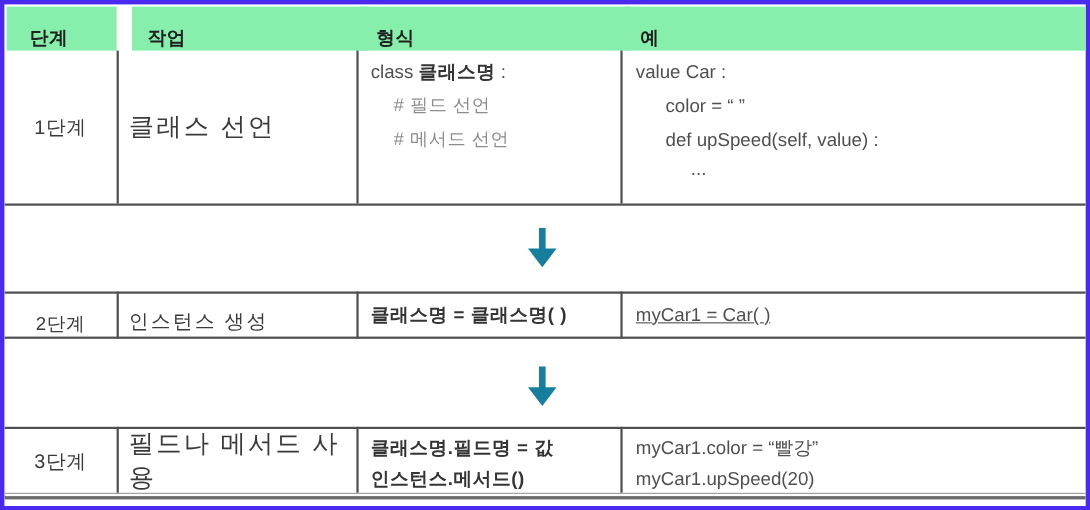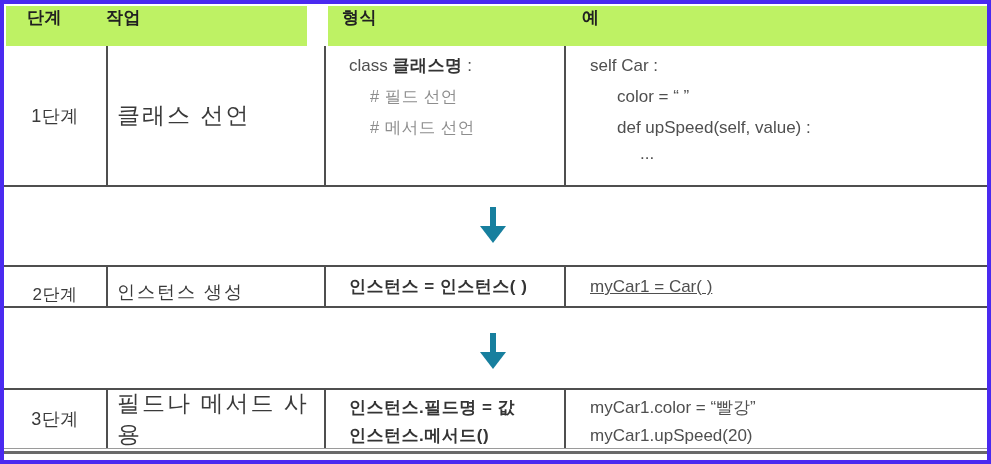--- a/index.html
+++ b/index.html
@@ -10,28 +10,28 @@
     position:relative;
     width:991px; height:464px;
     border:4px solid #4a2af0;
     background:#fff;
     overflow:hidden;
   }
   
 
   .hdr-cell {
     position:absolute; top:2px; height:40px;
-    background:#bef264;
-    display:flex; align-items:flex-start;
+    background:#86efac;
+    display:flex; align-items:flex-end;
     font-size:17px; font-weight:bold; color:#212121;
     padding-left:14px;
     letter-spacing:0.5px;
   }
   .hdr-c1 { left:2px;   width:100px; padding-left:21px; }
-  .hdr-c2 { left:88px; width:215px; }
+  .hdr-c2 { left:116px; width:215px; }
   .hdr-c3 { left:324px; width:244px; }
   .hdr-c4 { left:564px; width:419px; }
 
   .hline { position:absolute; left:0; width:983px; height:2px; background:#4f4f4f; }
   .vline { position:absolute; width:2px; background:#4f4f4f; }
 
   .v-r1 { top:42px;  height:139px; }
   .v-r2 { top:261px; height:43px;  }
   .v-r3 { top:384px; height:60px;  }
   .vx1 { left:102px; }
@@ -42,21 +42,21 @@
     position:absolute; left:0; width:102px;
     display:flex; align-items:center; justify-content:center;
     font-size:18px; color:#3a3a3a; letter-spacing:0.5px;
   }
   .task-label {
     position:absolute; left:113px; width:205px;
     display:flex; align-items:center;
     font-size:23px; color:#3a3a3a; letter-spacing:2px;
   }
 
-  .codeblock { position:absolute; font-size:17px; color:#4f4f4f;margin-left:12px; }
+  .codeblock { position:absolute; font-size:17px; color:#4f4f4f; }
   .codeblock .ln { height:31px; line-height:31px; white-space:pre; }
   .fmt-ko   { font-weight:bold; color:#343434; letter-spacing:0.5px; }
   .fmt-reg  { color:#4f4f4f; }
   .comment  { color:#8d8d8d; font-size:16.5px; letter-spacing:0.5px; }
   .ind1 { padding-left:21px; }
   .ind2 { padding-left:27px; }
   .ind3 { padding-left:50px; }
 
   .fmtblock { font-size:17px; }
   .fmtblock .ln { height:28px; line-height:28px; white-space:pre; }
@@ -94,21 +94,21 @@
   </div>
   <div class="task-label" style="top:42px; height:139px;">
     <span>클래스 선언</span>
   </div>
   <div class="codeblock" style="left:333px; top:46px;">
     <div class="ln"><span class="fmt-reg">class </span><span class="fmt-ko">클래스명</span><span class="fmt-reg"> :</span></div>
     <div class="ln comment ind1"># 필드 선언</div>
     <div class="ln comment ind1"># 메서드 선언</div>
   </div>
   <div class="codeblock" style="left:574px; top:46px;">
-    <div class="ln">self Car :</div>
+    <div class="ln">value Car :</div>
     <div class="ln ind2">color = “ ”</div>
     <div class="ln ind2">def upSpeed(self, value) :</div>
     <div class="ln ind3" style="height:28px;line-height:22px;">...</div>
   </div>
 
   <svg class="arrow" style="left:476px; top:203px;" viewBox="0 0 26 36">
     <rect x="10" y="0" width="6" height="21" fill="#177f9e"></rect>
     <polygon points="0,19 26,19 13,36" fill="#177f9e"></polygon>
   </svg>
 
@@ -118,21 +118,21 @@
   <div class="vline v-r2 vx2"></div>
   <div class="vline v-r2 vx3"></div>
 
   <div class="step-label" style="top:263px; height:39px; font-size:17px;align-items:flex-end;">
     <span>2단계</span>
   </div>
   <div class="task-label" style="top:263px; height:50px; font-size:18px;">
     <span>인스턴스 생성</span>
   </div>
   <div class="codeblock fmtblock" style="left:333px; top:269px;">
-    <div class="ln fmt-ko">인스턴스 = 인스턴스( )</div>
+    <div class="ln fmt-ko">클래스명 = 클래스명( )</div>
   </div>
   <div class="codeblock" style="left:574px; top:269px;text-decoration:underline;">
     <div class="ln" style="height:28px;line-height:28px;">myCar1 = Car( )</div>
   </div>
 
   <svg class="arrow" style="left:476px; top:329px;" viewBox="0 0 26 36">
     <rect x="10" y="0" width="6" height="21" fill="#177f9e"></rect>
     <polygon points="0,19 26,19 13,36" fill="#177f9e"></polygon>
   </svg>
 
@@ -143,21 +143,21 @@
   <div class="thinline" style="top:444px;"></div>
   <div class="thickline" style="top:447px;"></div>
 
   <div class="step-label" style="top:386px; height:58px;">
     <span>3단계</span>
   </div>
   <div class="task-label" style="top:386px; height:58px;">
     <span>필드나 메서드 사용</span>
   </div>
   <div class="codeblock fmtblock" style="left:333px; top:390px;">
-    <div class="ln fmt-ko">인스턴스.필드명 = 값</div>
+    <div class="ln fmt-ko">클래스명.필드명 = 값</div>
     <div class="ln fmt-ko">인스턴스.메서드()</div>
   </div>
   <div class="codeblock" style="left:574px; top:390px;">
     <div class="ln" style="height:28px;line-height:28px;">myCar1.color = “빨강”</div>
     <div class="ln" style="height:28px;line-height:28px;">myCar1.upSpeed(20)</div>
   </div>
 
 </div>
 
 </body></html>

